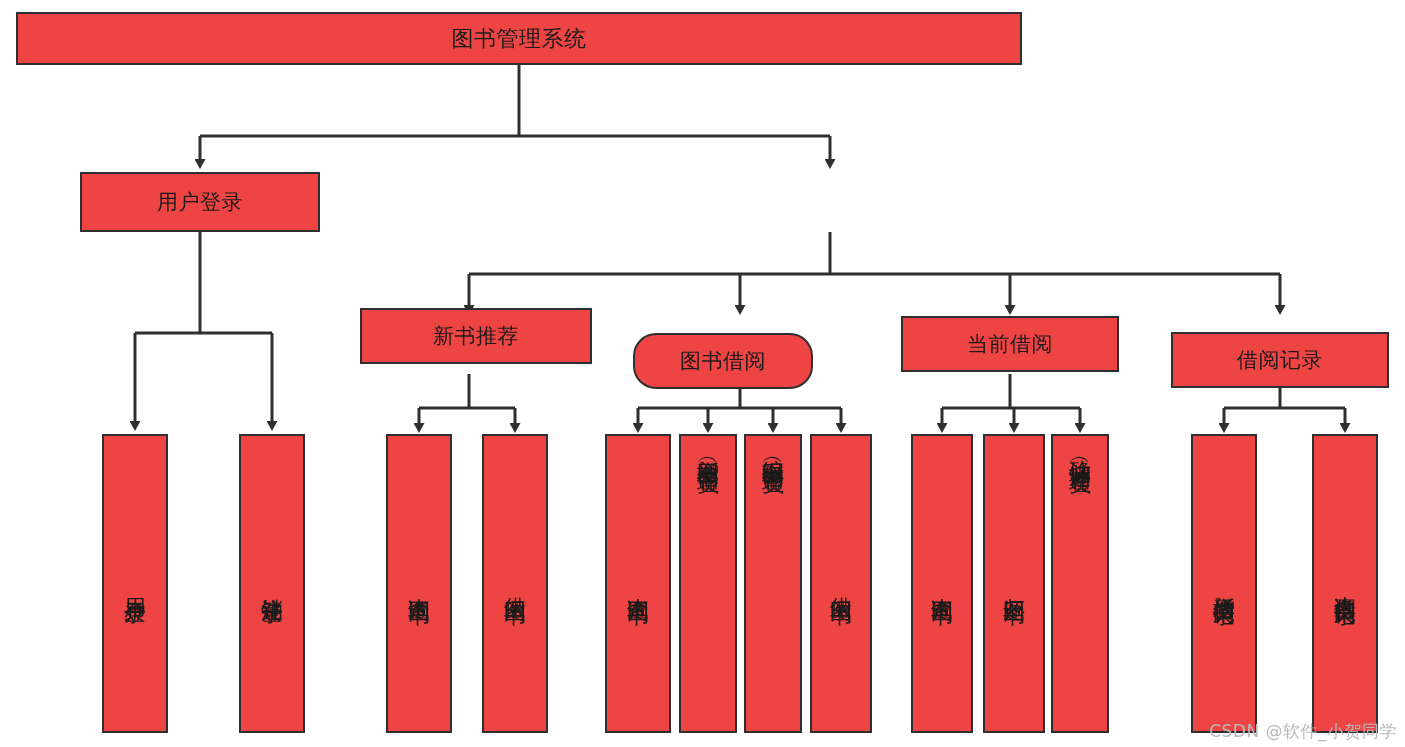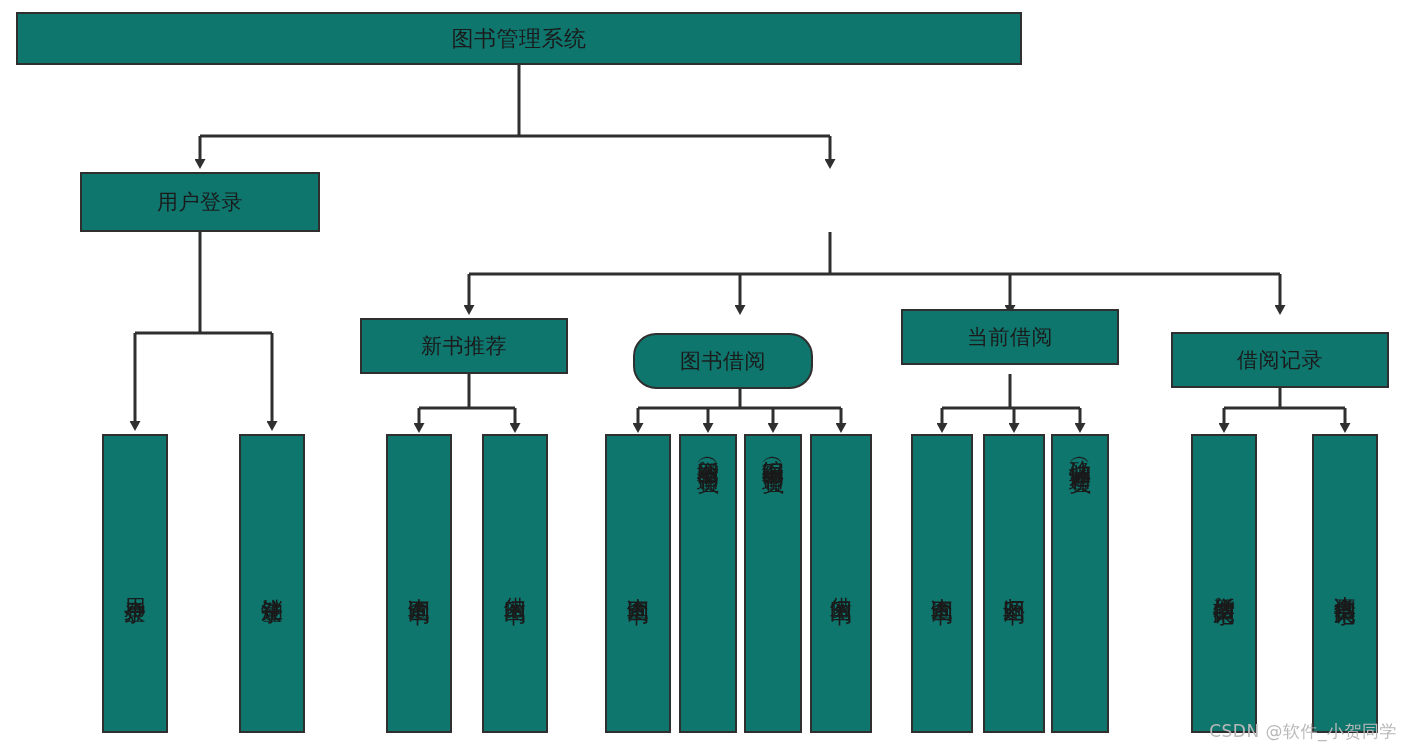--- a/index.html
+++ b/index.html
@@ -22,21 +22,21 @@
     left: 0;
     top: 0;
     width: 1405px;
     height: 747px;
     pointer-events: none;
   }
   .node {
     position: absolute;
     box-sizing: border-box;
     border: 2px solid #2f2f2f;
-    background: #0f766e;
+    background: #ef4444;
     display: flex;
     align-items: center;
     justify-content: center;
     color: #1a1a1a;
   }
   .node .label {
     display: block;
     text-align: center;
     line-height: 1.05;
     letter-spacing: 0.5px;
@@ -134,27 +134,27 @@
   </svg>
 
   <div class="node horiz root" style="left:16px; top:12px; width:1006px; height:53px;">
     <span class="label">图书管理系统</span>
   </div>
 
   <div class="node horiz" style="left:80px; top:172px; width:240px; height:60px;">
     <span class="label">用户登录</span>
   </div>
 
-  <div class="node horiz" style="left:360px; top:318px; width:208px; height:56px;">
+  <div class="node horiz" style="left:360px; top:308px; width:232px; height:56px;">
     <span class="label">新书推荐</span>
   </div>
   <div class="node horiz" style="left:633px; top:333px; width:180px; height:56px;border-radius:23px;">
     <span class="label">图书借阅</span>
   </div>
-  <div class="node horiz" style="left:901px; top:309px; width:218px; height:56px;">
+  <div class="node horiz" style="left:901px; top:316px; width:218px; height:56px;">
     <span class="label">当前借阅</span>
   </div>
   <div class="node horiz" style="left:1171px; top:332px; width:218px; height:56px;">
     <span class="label">借阅记录</span>
   </div>
 
   <div class="node vert center" style="left:102px; top:434px; width:66px; height:299px;">
     <span class="label">用户登录</span>
   </div>
   <div class="node vert center" style="left:239px; top:434px; width:66px; height:299px;">

